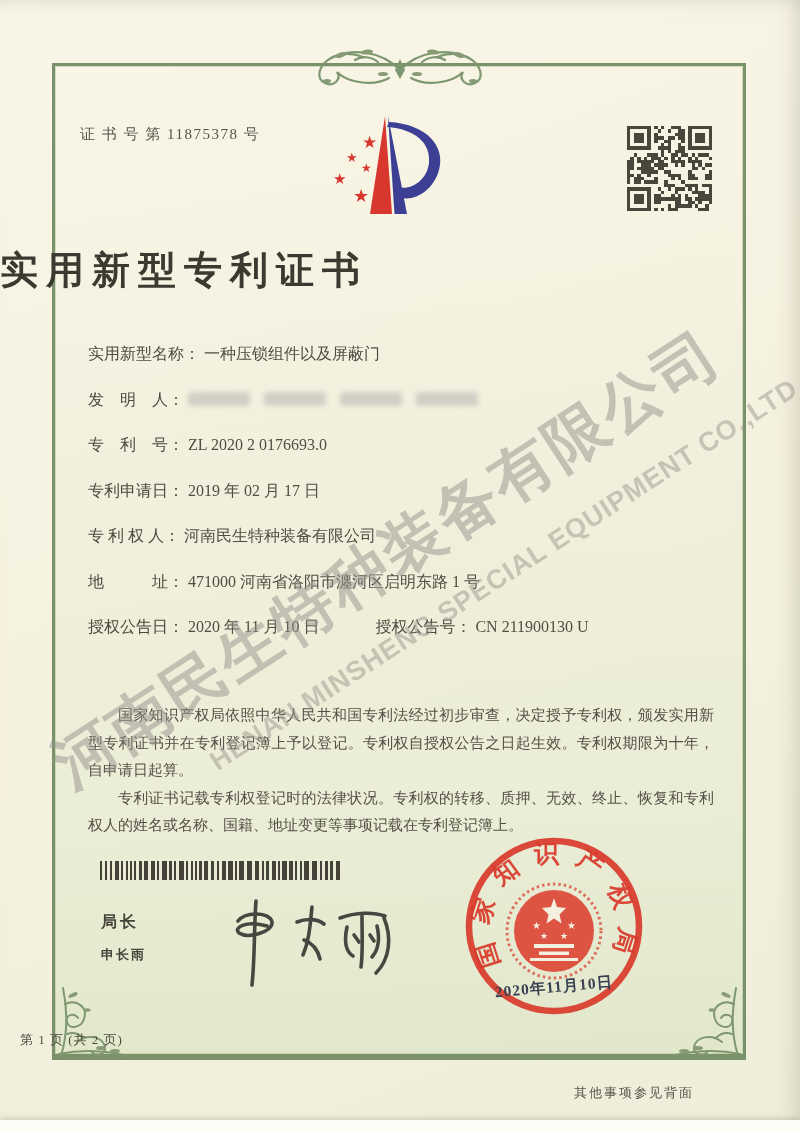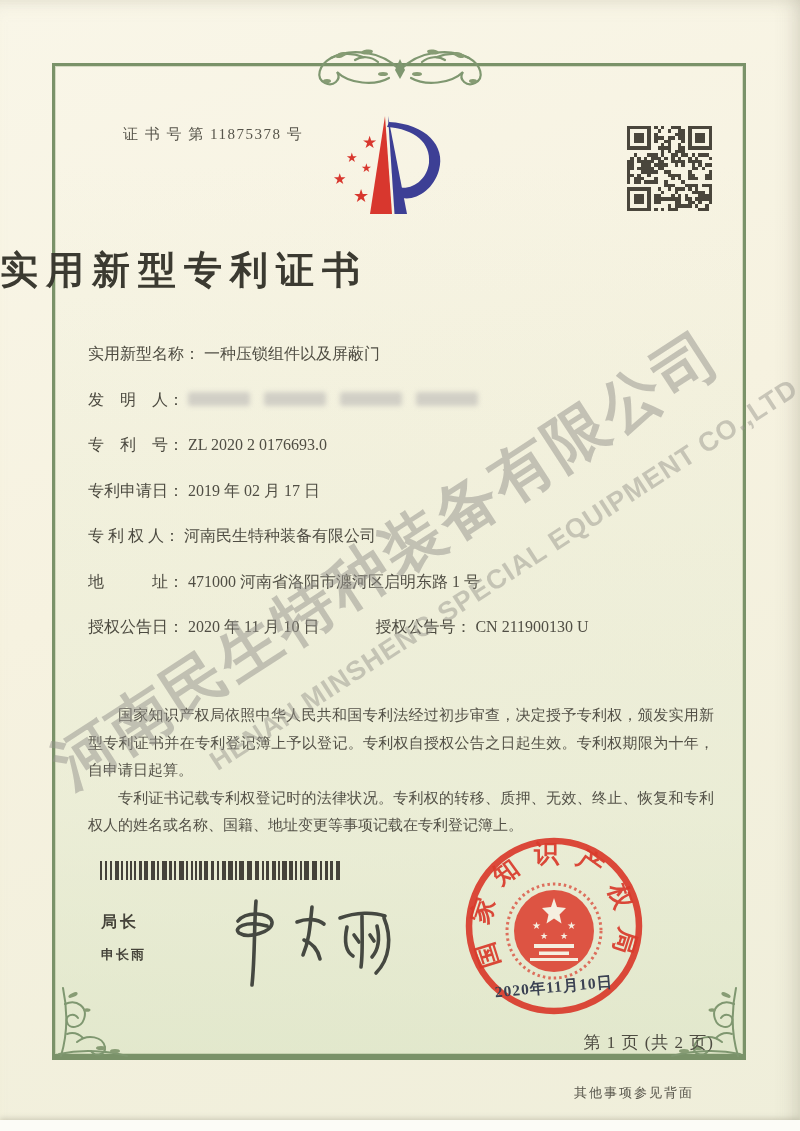--- a/index.html
+++ b/index.html
@@ -19,21 +19,21 @@
     border:3px solid #7a9269; border-bottom-width:6px;
     box-shadow:inset 0 0 0 1px rgba(150,170,125,.35);
     background:linear-gradient(180deg,rgba(246,243,226,0) 10%,rgba(225,233,205,.45) 75%,rgba(216,227,194,.6) 100%);
   }
   .orn-top { position:absolute; left:283px; top:44px; width:234px; height:48px; }
   .orn-corner { position:absolute; width:72px; height:72px; }
   .orn-bl { left:57px; top:986px; }
   .orn-br { left:670px; top:986px; transform:scaleX(-1); }
 
   .cert-no { position:absolute; left:80px; top:125px; font-size:15px;
-    letter-spacing:1.5px; color:#56544a;margin-left:43px; }
+    letter-spacing:1.5px; color:#56544a; }
   .logo { position:absolute; left:328px; top:110px; width:130px; height:110px; }
   .qr { position:absolute; left:627px; top:126px; width:85px; height:85px; }
 
   .title { position:absolute; left:0; right:0; top:245px; 
     font-size:38px; font-weight:700; letter-spacing:8px; color:#3b3a31; }
 
   .fields { position:absolute; left:88px; top:343px; width:626px;
     font-size:16px; color:#4c4a40; }
   .field-line { margin-bottom:24.5px; line-height:21px; white-space:nowrap; }
   .field-label { color:#4c4a40; }
@@ -51,22 +51,22 @@
     letter-spacing:3px; color:#45433a; font-weight:600; }
   .officer-name { position:absolute; left:101px; top:946px; font-size:13px;
     letter-spacing:2px; color:#45433a; font-weight:600; }
   .signature { position:absolute; left:212px; top:891px; width:195px; height:100px; }
 
   .seal { position:absolute; left:460px; top:832px; width:188px; height:188px; }
   .seal-date { position:absolute; left:468px; top:977px; width:172px; text-align:center;
     font-size:15.5px; font-weight:700; color:#3a4152; letter-spacing:1px;
     transform:rotate(-5deg); }
 
-  .page-num { position:absolute; left:20px; width:694px; top:1031px; text-align:right;
-    font-size:17px; color:#4e4c42; letter-spacing:1px; }
+  .page-num { position:absolute; left:20px; width:694px; top:1031px; text-align:left;
+    font-size:13px; color:#4e4c42; letter-spacing:1px; }
   .note { position:absolute; left:0; width:694px; top:1084px; text-align:right;
     font-size:13px; color:#57554b; letter-spacing:2px; }
 
   .watermark { position:absolute; left:-45px; top:295px; width:890px; height:570px;
     display:flex; flex-direction:column; align-items:center; justify-content:center;
     transform:rotate(-33deg); pointer-events:none; }
   .wm-cn { font-size:62px; font-weight:700; letter-spacing:3px; white-space:nowrap;
     color:rgba(148,146,139,.50); font-family:"Liberation Sans","DejaVu Sans",sans-serif; }
   .wm-en { font-size:27px; font-weight:700; letter-spacing:1px; white-space:nowrap;
     margin:20px 0 0 180px; color:rgba(148,146,139,.47);

